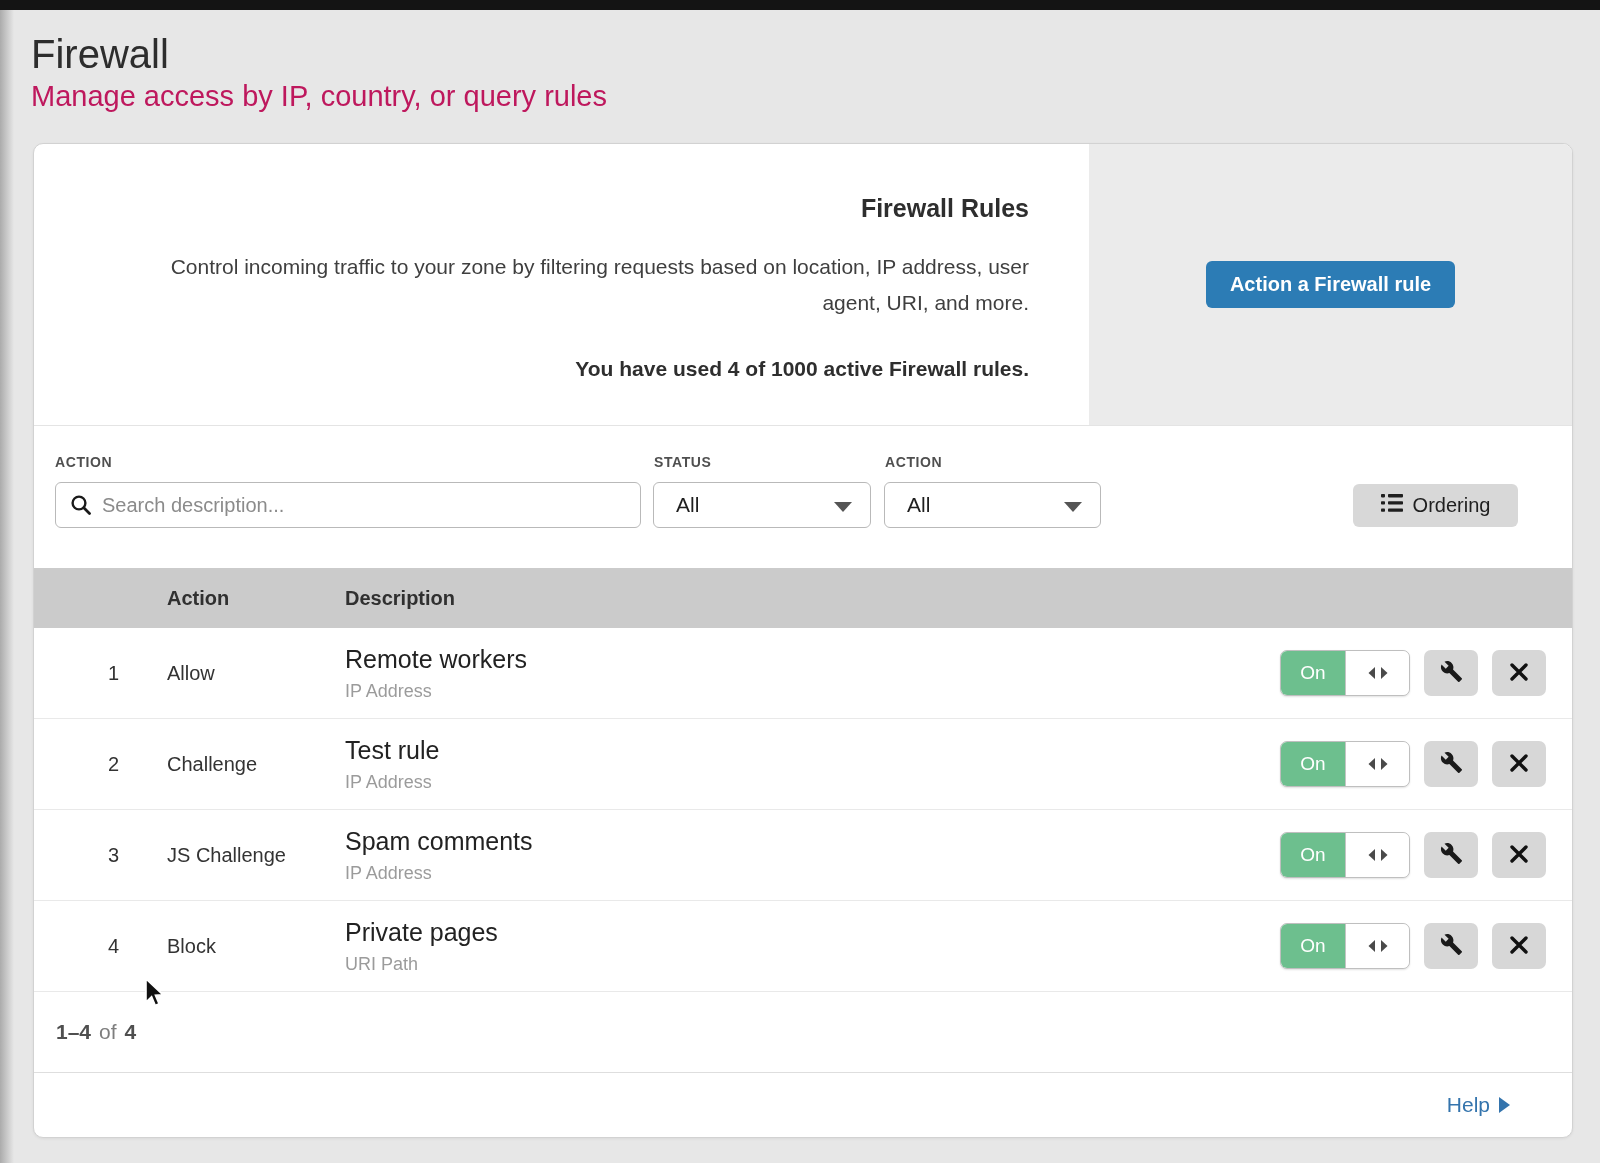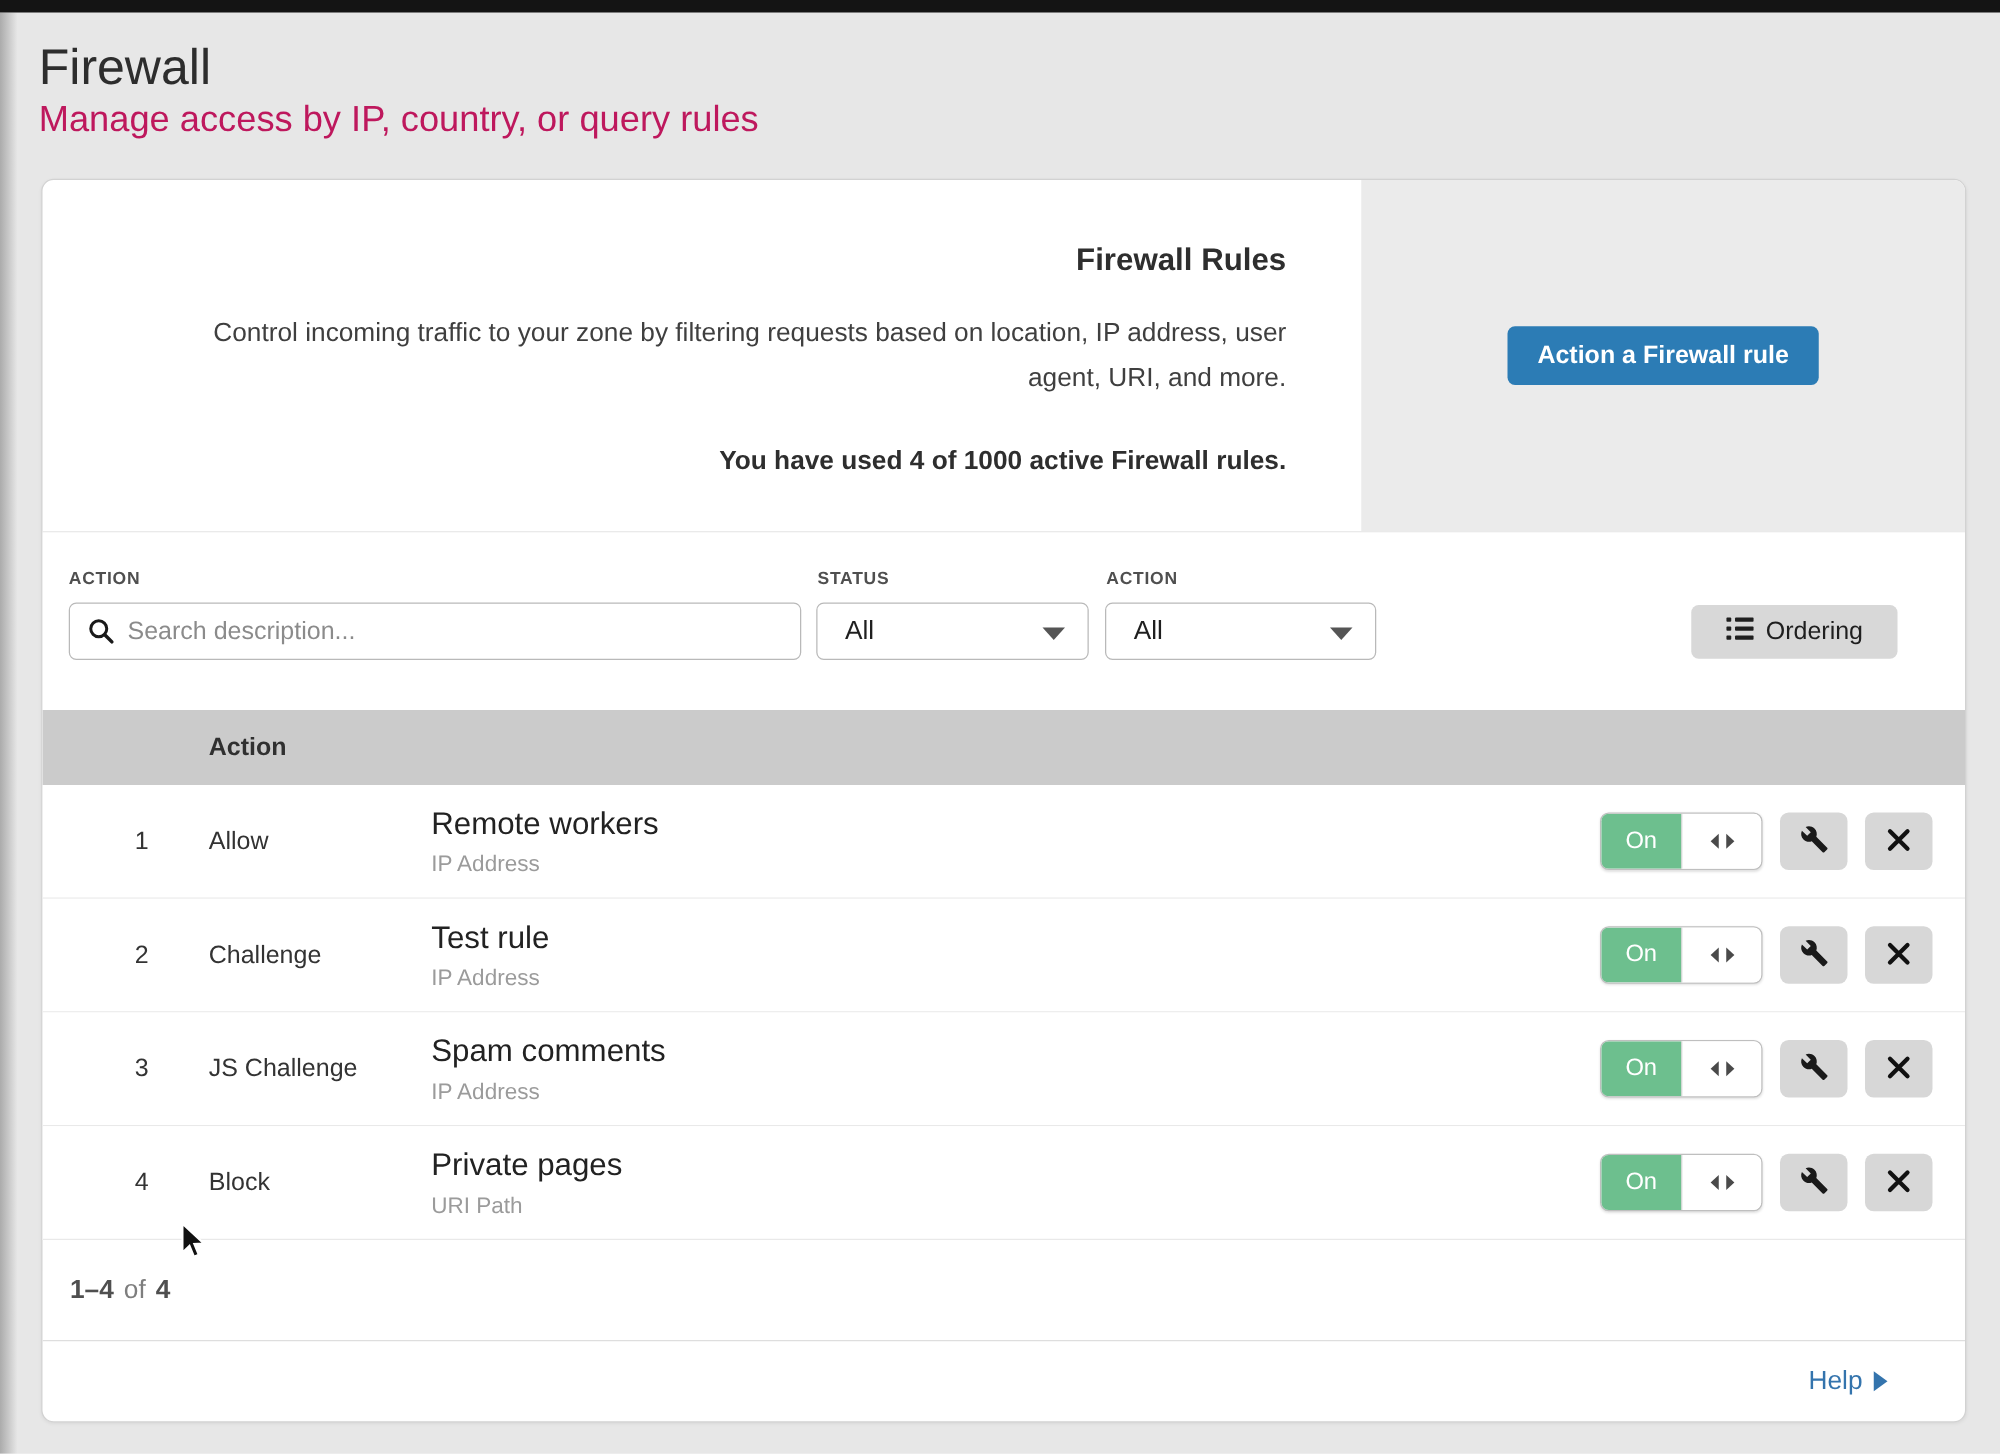--- a/index.html
+++ b/index.html
@@ -161,20 +161,21 @@
               <rect x="7" y="15.4" width="15" height="3.4" rx="0.8"></rect>
             </g>
           </svg>
       </span>
       <span>Ordering</span>
     </button>
   </div>
 
   <div class="thead">
     <div class="th-action">Action</div>
+    <div class="th-desc">Description</div>
   </div>
 
   <div class="trow">
     <div class="cell-num">1</div>
     <div class="cell-action">Allow</div>
     <div class="cell-desc">
       <div class="desc-title">Remote workers</div>
       <div class="desc-sub">IP Address</div>
     </div>
     <div class="cell-controls">

